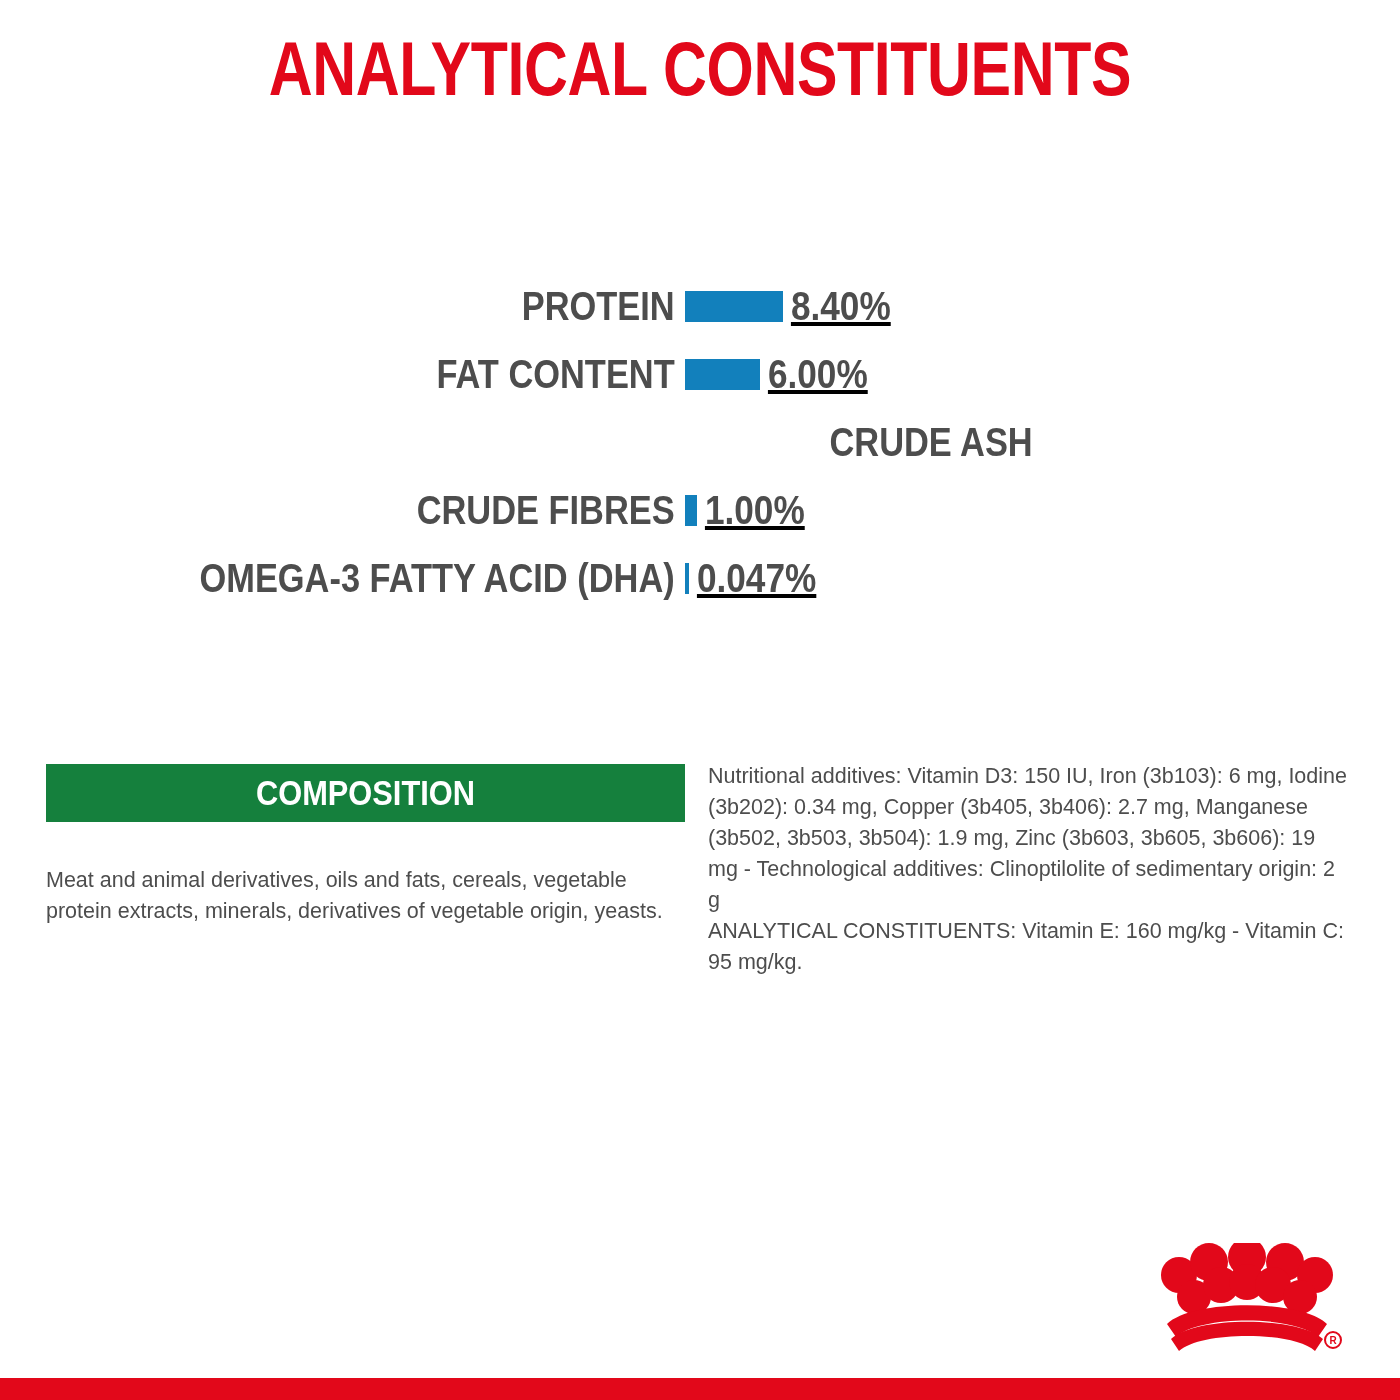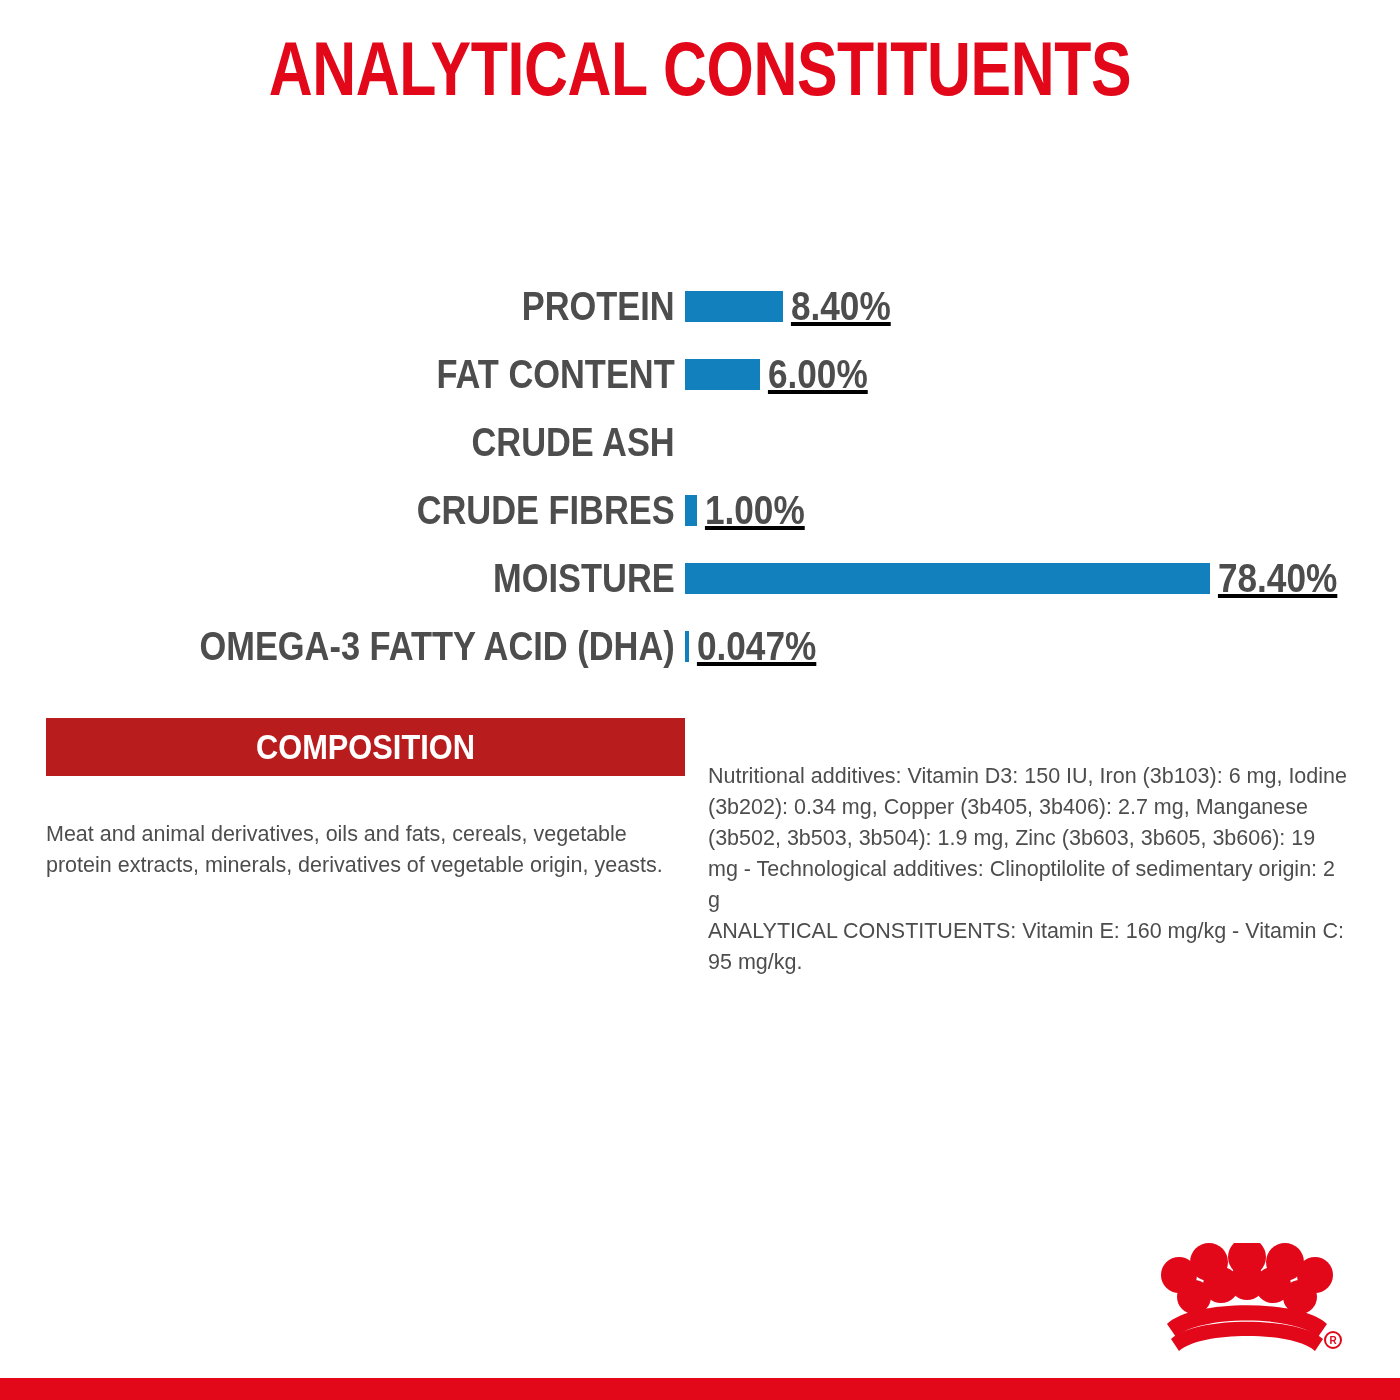--- a/index.html
+++ b/index.html
@@ -43,20 +43,21 @@
     top: 272px;
     left: 0;
     width: 1400px;
   }
 
   .chart-row {
     position: relative;
     height: 68px;
     display: flex;
     align-items: center;
+    justify-content: center;
   }
 
   .row-label {
     width: 685px;
     text-align: right;
     padding-right: 12px;
     color: #4d4d4d;
     font-weight: bold;
     font-size: 40px;
     line-height: 44px;
@@ -97,25 +98,26 @@
     top: 718px;
     left: 46px;
     width: 1308px;
     display: flex;
     gap: 23px;
   }
 
   .panel { width: 639px; }
 
   .panel-header {
-    background: #b91c1c;
+    background: #15803d;
     height: 58px;
     display: flex;
     align-items: center;
     justify-content: center;
+    margin-top: 46px;
   }
 
   .panel-header-text {
     color: #ffffff;
     font-weight: bold;
     font-size: 35px;
     line-height: 40px;
     white-space: nowrap;
     font-family: "Liberation Sans", sans-serif;
     transform: scaleX(0.88);
@@ -174,27 +176,20 @@
         </div>
       </div>
       <div class="chart-row">
         <div class="row-label">CRUDE ASH</div>
       </div>
       <div class="chart-row">
         <div class="row-label">CRUDE FIBRES</div>
         <div class="row-bar-wrap">
           <div class="row-bar" style="width: 12px;"></div>
           <div class="row-value">1.00%</div>
-        </div>
-      </div>
-      <div class="chart-row">
-        <div class="row-label">MOISTURE</div>
-        <div class="row-bar-wrap">
-          <div class="row-bar" style="width: 525px;"></div>
-          <div class="row-value">78.40%</div>
         </div>
       </div>
       <div class="chart-row">
         <div class="row-label">OMEGA-3 FATTY ACID (DHA)</div>
         <div class="row-bar-wrap">
           <div class="row-bar" style="width: 4px;"></div>
           <div class="row-value">0.047%</div>
         </div>
       </div>
     </div>

